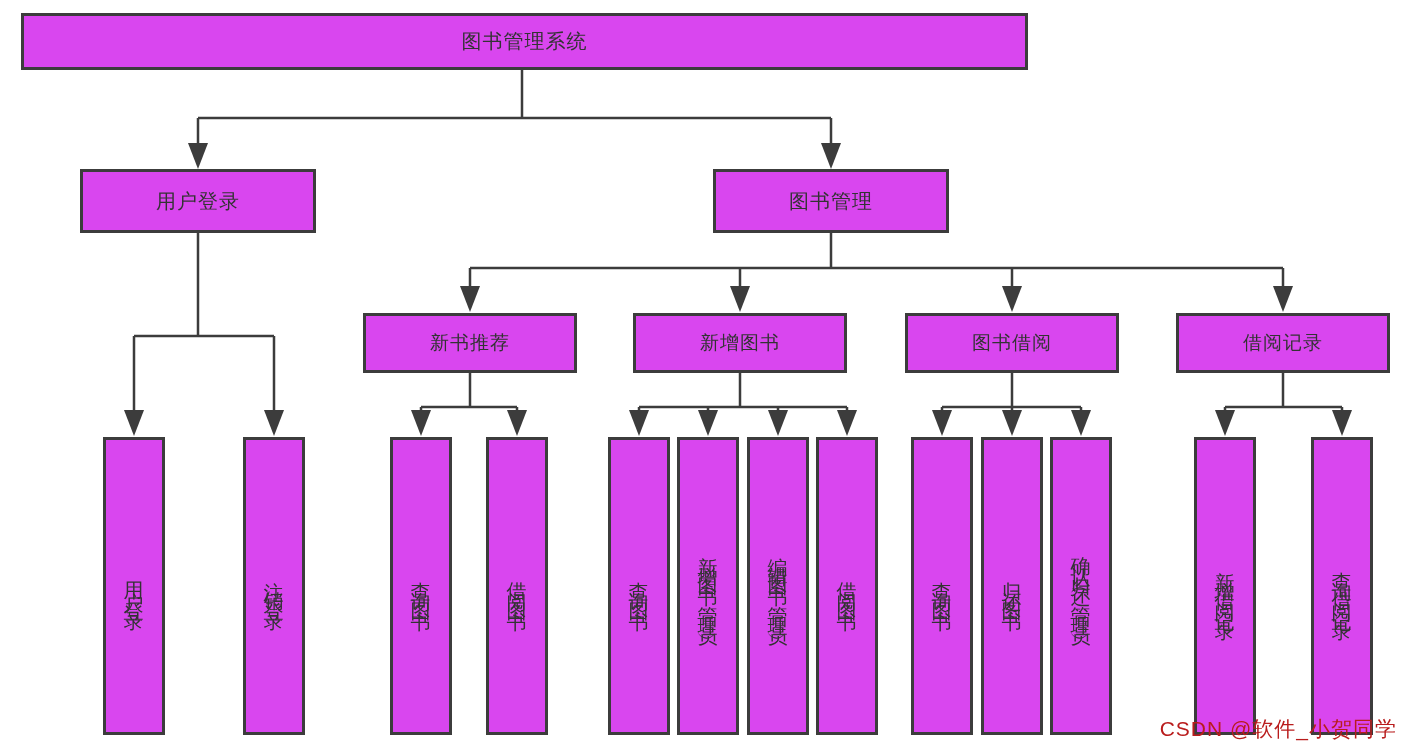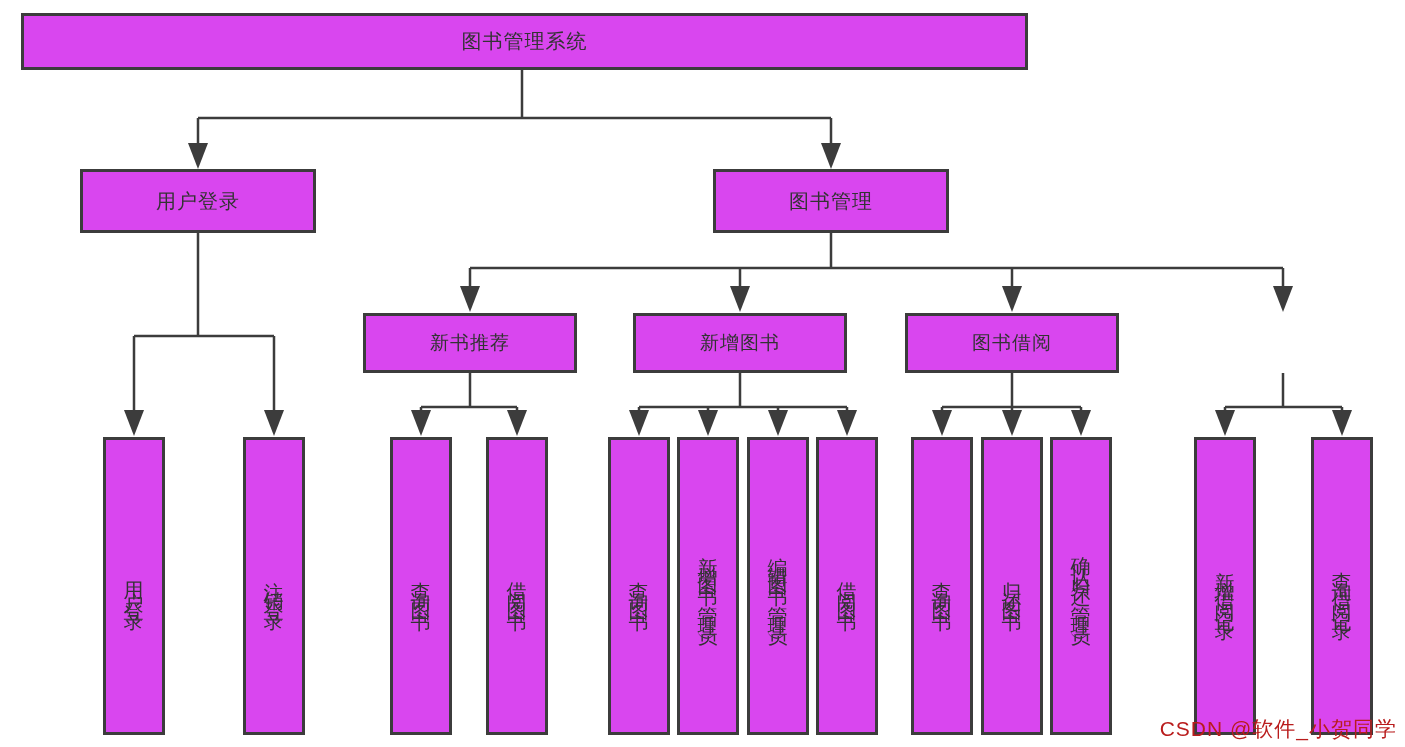--- a/index.html
+++ b/index.html
@@ -116,20 +116,23 @@
 
   <div class="node lvl1 n-book">
     <span>图书管理</span>
   </div>
   <div class="node lvl2 c2">
     <span>新增图书</span>
   </div>
   <div class="node lvl2 c3">
     <span>图书借阅</span>
   </div>
+  <div class="node lvl2 c4">
+    <span>借阅记录</span>
+  </div>
 
   <div class="node leaf p1">
     <span>用户登录</span>
   </div>
   <div class="node leaf p2">
     <span>注销登录</span>
   </div>
 
   <div class="node leaf p3">
     <span>查询图书</span>

